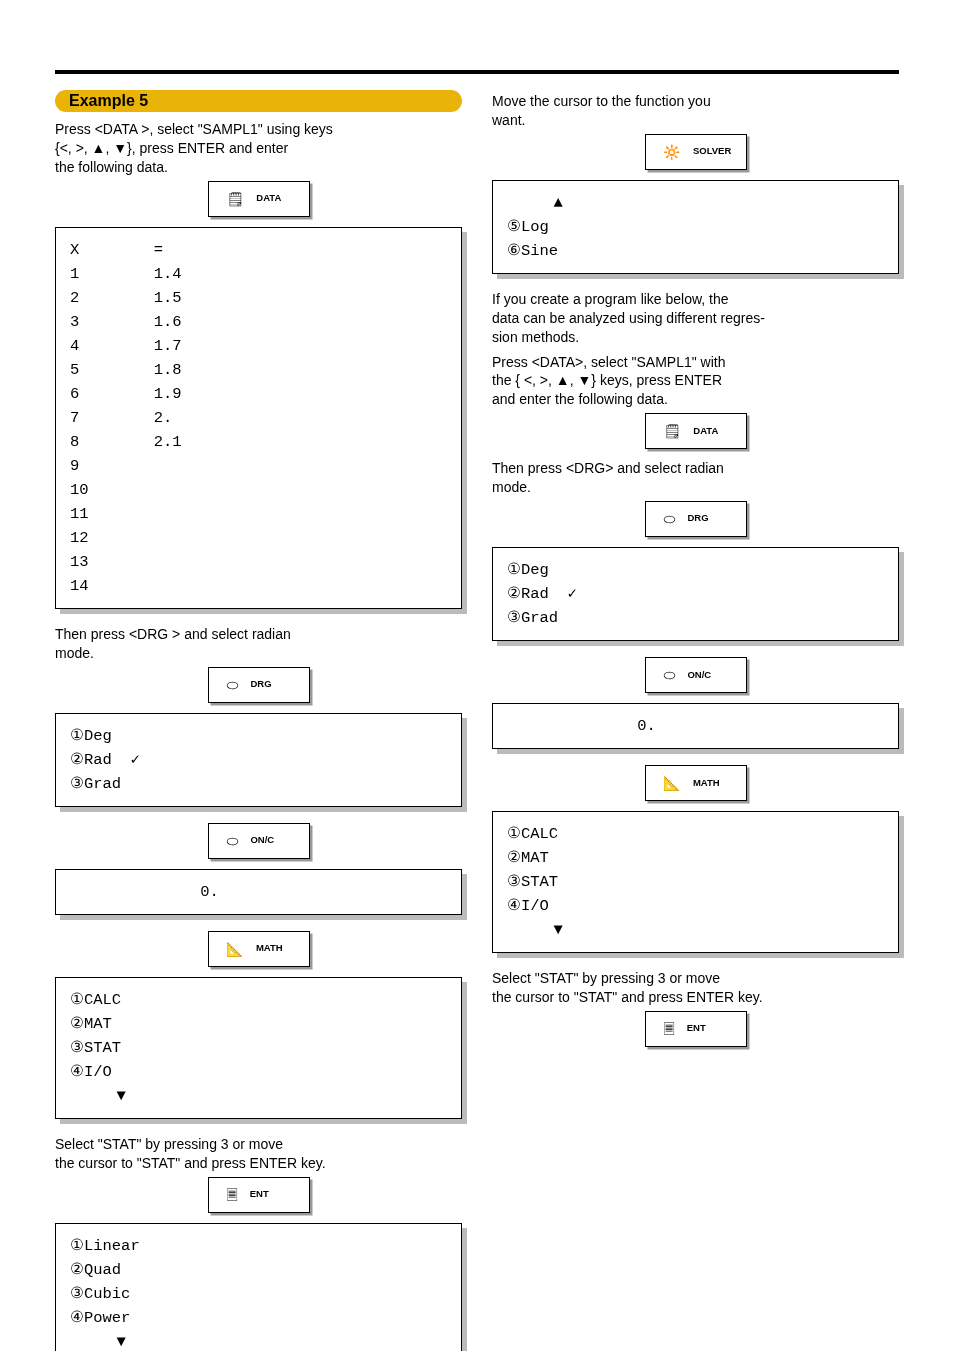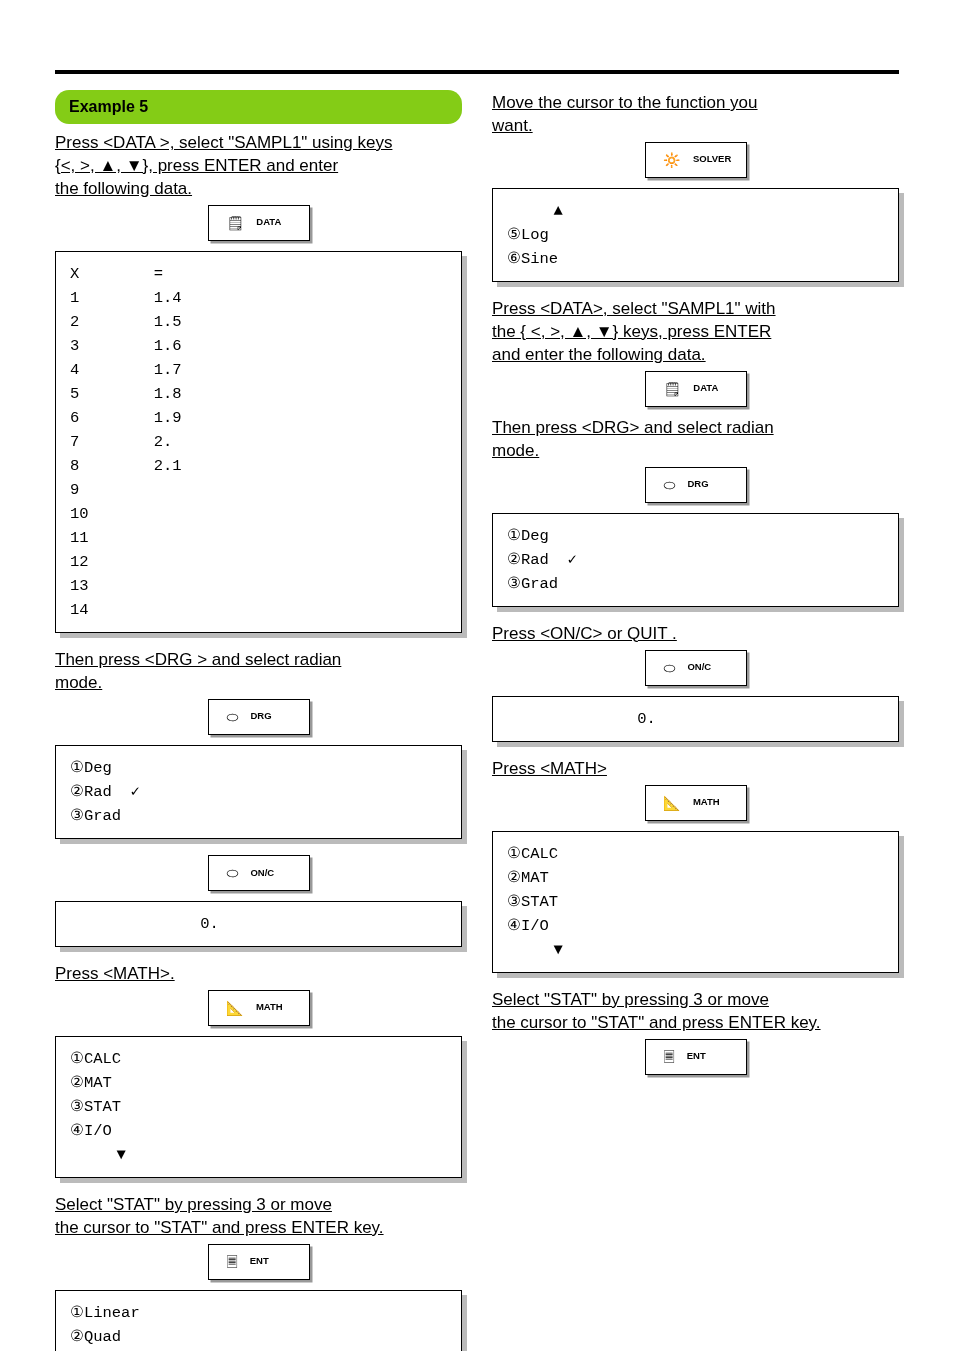--- a/index.html
+++ b/index.html
@@ -21,34 +21,33 @@
   }
   .columns {
     display: flex;
     gap: 30px;
   }
   .col {
     flex: 1;
     min-width: 0;
   }
   .heading-box {
-    background: #84cc16;
+    background: #eab308;
     border-radius: 14px;
-    padding: 8px 14px;
+    padding: 2px 14px;
     margin: 4px 0 8px 0;
   }
   .heading-text {
     font-size: 16px;
     font-weight: bold;
   }
   .instruction {
-    font-size: 17px;
+    font-size: 14px;
     line-height: 1.35;
     margin: 6px 0 4px 0;
-    text-decoration: underline;
   }
   .key-row {
     display: flex;
     justify-content: center;
     margin: 4px 0 10px 0;
   }
   .keycap {
     display: flex;
     align-items: center;
     gap: 12px;
@@ -132,21 +131,20 @@
 ③Grad</div>
 
       <div class="key-row">
         <div class="keycap">
           <span class="icon">⬭</span>
           <span class="label">ON/C</span>
         </div>
       </div>
       <div class="display-box">              0.</div>
 
-      <div class="instruction" style="white-space:pre-line">Press  &lt;MATH&gt;.</div>
       <div class="key-row">
         <div class="keycap">
           <span class="icon">📐</span>
           <span class="label">MATH</span>
         </div>
       </div>
       <div class="display-box">①CALC
 ②MAT
 ③STAT
 ④I/O
@@ -173,20 +171,23 @@
       <div class="key-row">
         <div class="keycap">
           <span class="icon">🔆</span>
           <span class="label">SOLVER</span>
         </div>
       </div>
       <div class="display-box">     ▲
 ⑤Log
 ⑥Sine</div>
 
+      <div class="instruction" style="white-space:pre-line">If you create a program like below, the
+data can be analyzed using different regres-
+sion methods.</div>
 
       <div class="instruction" style="white-space:pre-line">Press &lt;DATA&gt;, select "SAMPL1" with
 the { &lt;, &gt;,  ▲,  ▼} keys, press ENTER
 and enter the following data.</div>
       <div class="key-row">
         <div class="keycap">
           <span class="icon">🗒</span>
           <span class="label">DATA</span>
         </div>
       </div>
@@ -196,30 +197,28 @@
       <div class="key-row">
         <div class="keycap">
           <span class="icon">⬭</span>
           <span class="label">DRG</span>
         </div>
       </div>
       <div class="display-box">①Deg
 ②Rad  ✓
 ③Grad</div>
 
-      <div class="instruction" style="white-space:pre-line">Press &lt;ON/C&gt; or  QUIT  .</div>
       <div class="key-row">
         <div class="keycap">
           <span class="icon">⬭</span>
           <span class="label">ON/C</span>
         </div>
       </div>
       <div class="display-box">              0.</div>
 
-      <div class="instruction" style="white-space:pre-line">Press &lt;MATH&gt;</div>
       <div class="key-row">
         <div class="keycap">
           <span class="icon">📐</span>
           <span class="label">MATH</span>
         </div>
       </div>
       <div class="display-box">①CALC
 ②MAT
 ③STAT
 ④I/O

